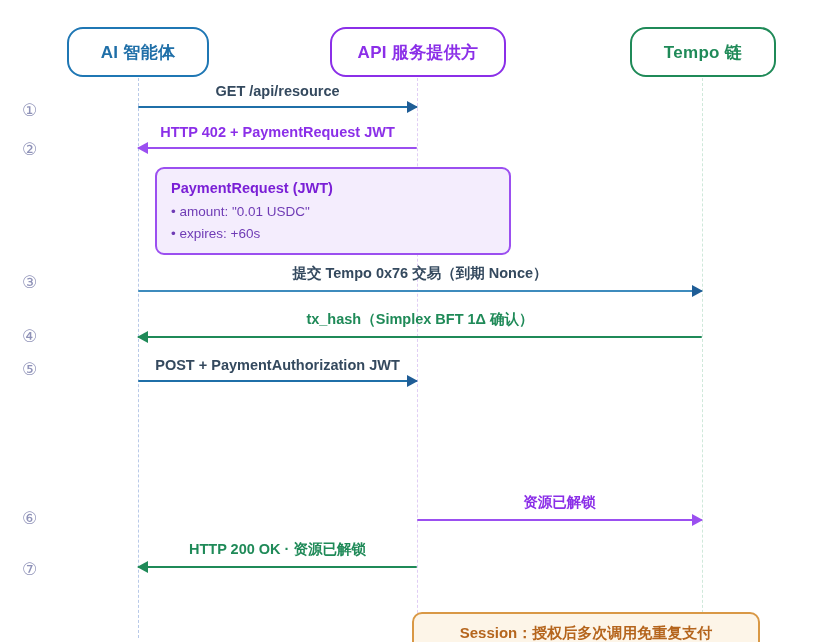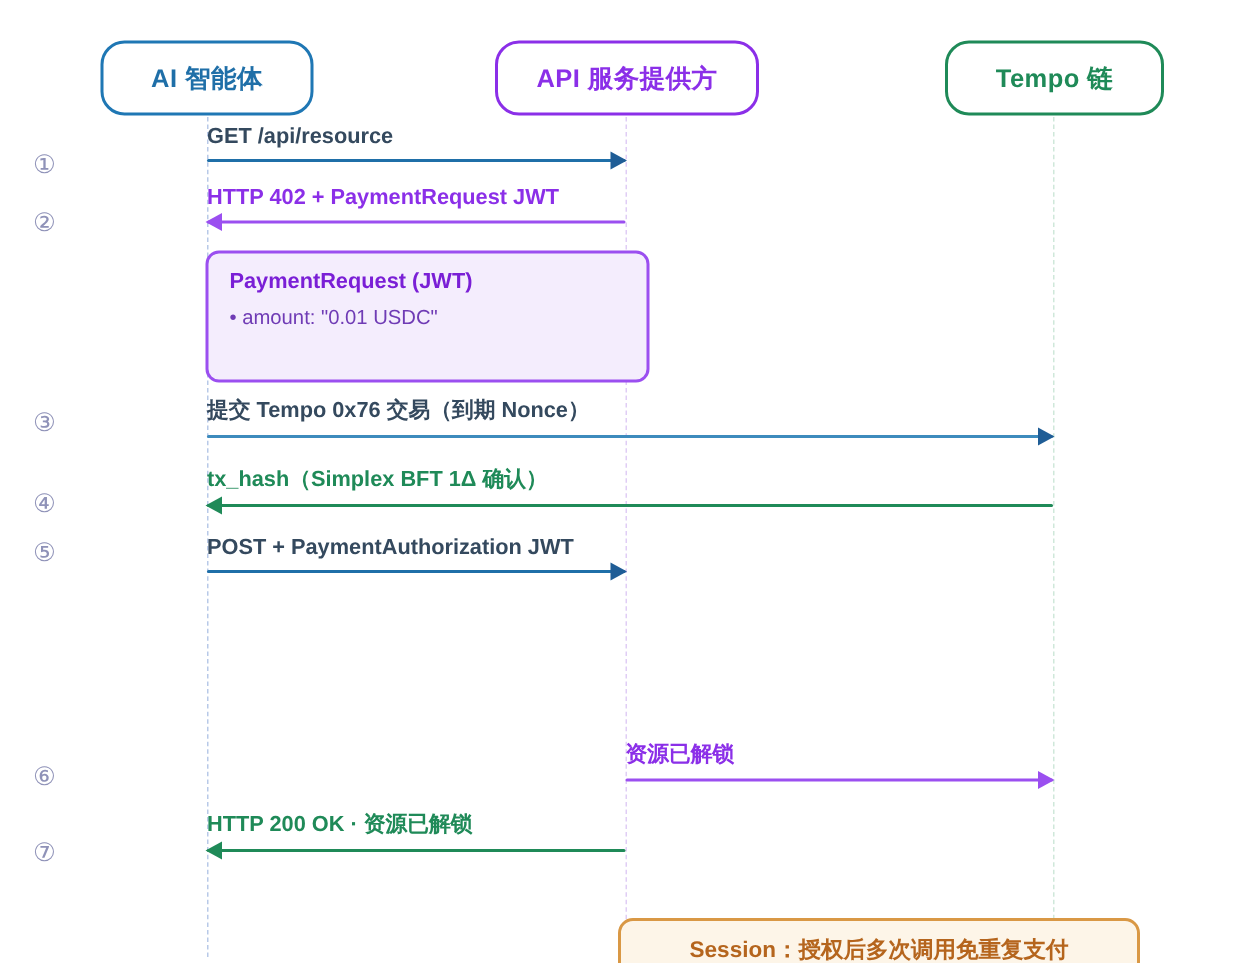--- a/index.html
+++ b/index.html
@@ -85,20 +85,21 @@
   }
   .msg.to-left .head {
     left: -1px;
     border-right-width: 11px;
     border-right-style: solid;
   }
   .msg .label {
     position: absolute;
     left: 0; right: 0;
     bottom: 7px;
+    text-align: center;
     font-size: 14.5px;
     font-weight: bold;
     white-space: nowrap;
   }
   .c-blue   .shaft { background: #1f6fa8; }
   .c-blue   .head  { border-left-color: #1f5d96; border-right-color: #1f5d96; }
   .c-blue   .label { color: #34495e; }
   .c-purple .shaft { background: #9b4ff0; }
   .c-purple .head  { border-left-color: #9b4ff0; border-right-color: #9b4ff0; }
   .c-purple .label { color: #8b2fe8; }
@@ -191,23 +192,24 @@
     <div class="head"></div>
     <div class="label">GET /api/resource</div>
   </div>
 
   <div class="msg to-left c-purple" style="left:138px; top:147px; width:279px;">
     <div class="shaft"></div>
     <div class="head"></div>
     <div class="label">HTTP 402 + PaymentRequest JWT</div>
   </div>
 
-  <div class="note note-purple" style="left:137px; top:167px; width:296px; height:88px;">
+  <div class="note note-purple" style="left:155px; top:167px; width:356px; height:88px;">
     <div class="note-title">PaymentRequest (JWT)</div>
     <div class="note-line">• amount: "0.01 USDC"</div>
+    <div class="note-line">• expires: +60s</div>
   </div>
 
   <div class="msg to-right c-steel" style="left:138px; top:290px; width:564px;">
     <div class="shaft"></div>
     <div class="head"></div>
     <div class="label">提交 Tempo 0x76 交易（到期 Nonce）</div>
   </div>
 
   <div class="msg to-left c-green" style="left:138px; top:336px; width:564px;">
     <div class="shaft"></div>

